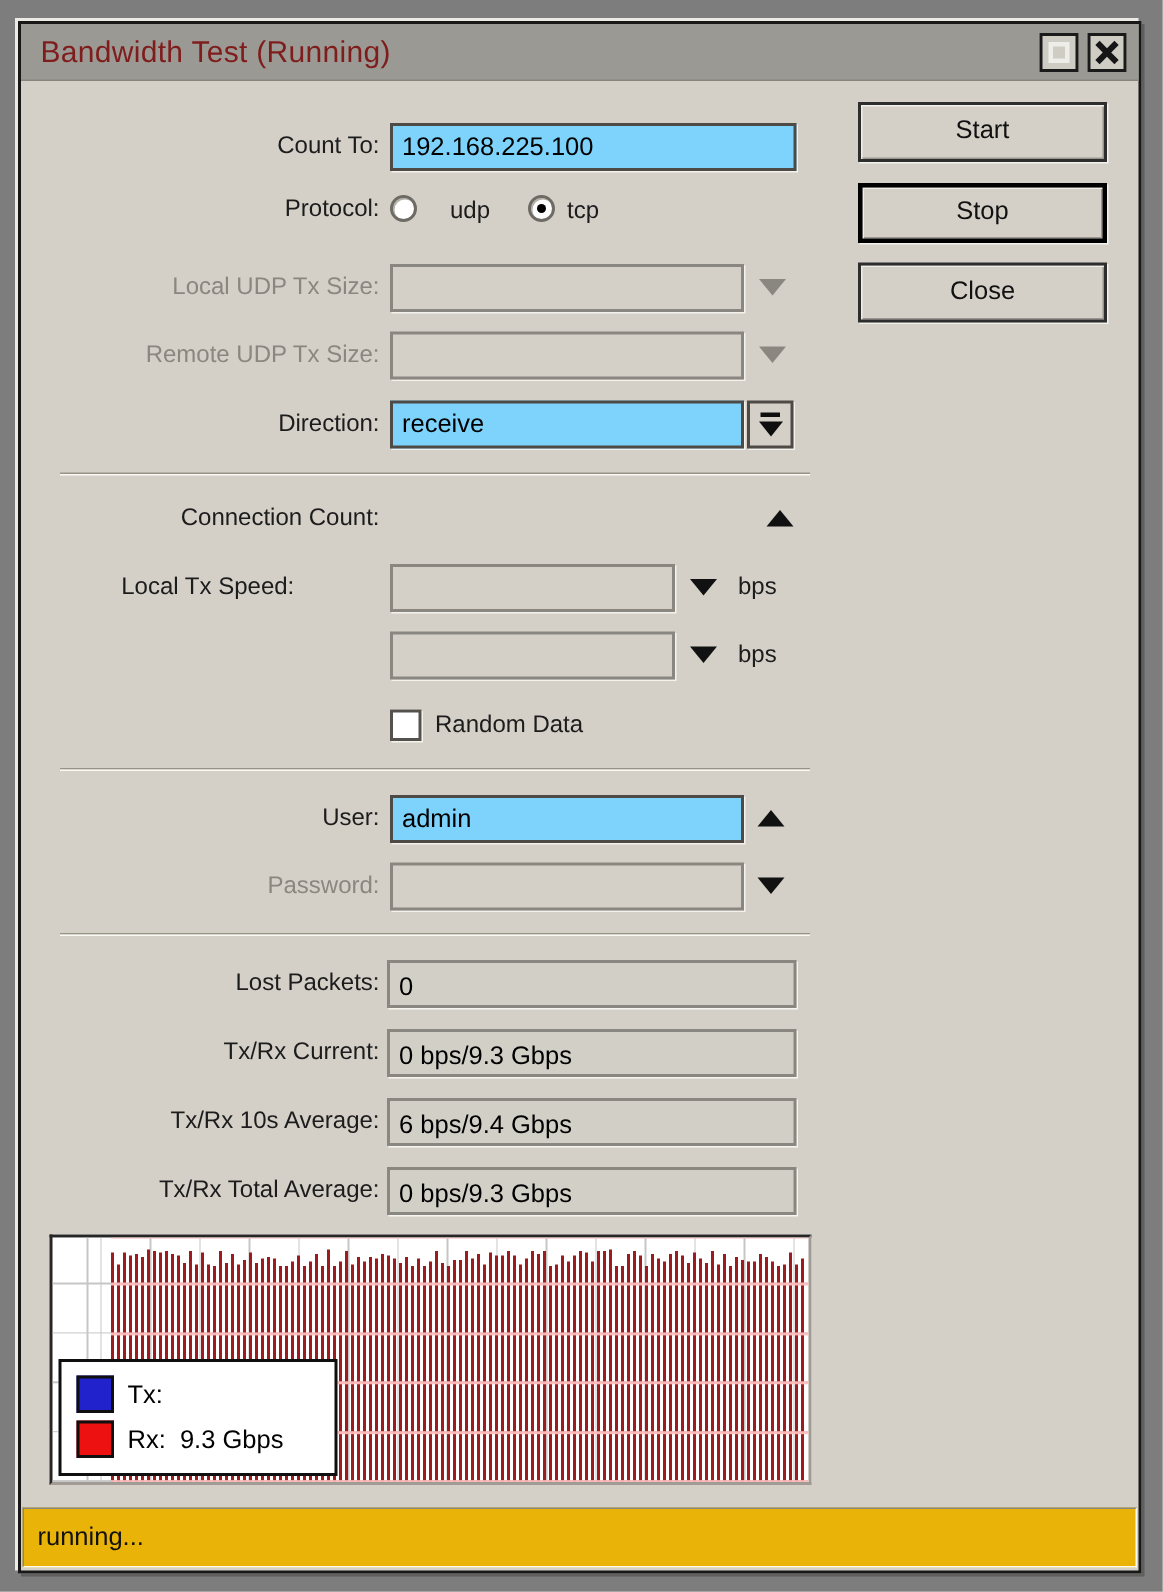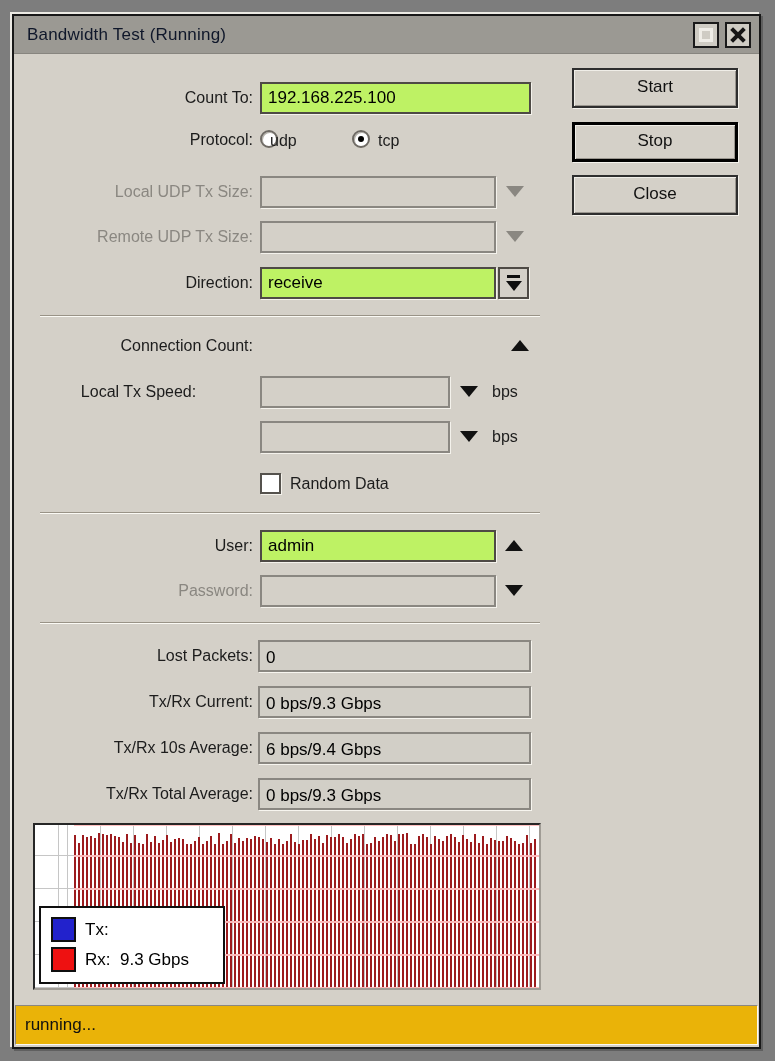--- a/index.html
+++ b/index.html
@@ -18,21 +18,21 @@
     box-shadow:-2px -2px 0 #eceae4, 2px 2px 0 #5f5f5f;
   }
   
   .titlebar {
     position:absolute; left:0; top:0; width:745px; height:38px;
     background:#9b9993;
     border-bottom:1px solid #87857f;
   }
   .title-text {
     position:absolute; left:13px; top:0; line-height:38px;
-    color:#0f172a; font-size:17px; letter-spacing:0.2px;
+    color:#7f1d1d; font-size:20px; letter-spacing:0.2px;
   }
   .tb-btn {
     position:absolute; top:6px; width:26px; height:26px;
     background:#cfccc4; border:2px solid #1a1a1a;
     cursor:pointer;
   }
   .tb-btn.max { right:40px; }
   .tb-btn.close { right:8px; }
   .max-glyph {
     position:absolute; left:4px; top:4px; width:14px; height:14px;
@@ -46,21 +46,21 @@
   .close-glyph::after  { transform:rotate(-45deg); }
 
   
   .flabel {
     position:absolute; left:10px; width:229px; text-align:right;
     font-size:16px; line-height:32px; color:#1c1c1c; white-space:nowrap;
   }
   .flabel.disabled { color:#8a8781; }
 
   .tinput {
-    position:absolute; height:32px; background:#bef264;
+    position:absolute; height:32px; background:#7dd3fc;
     border:2px solid #4e4a45;
     box-shadow:1px 1px 0 #f4f2ec;
     font-family:"Liberation Sans", sans-serif;
     font-size:17px; color:#000; padding:0 6px; outline:none;
   }
   .tinput:disabled, .tinput.dis {
     background:#d4d0c8; border-color:#8a8781; color:#6e6a64;
   }
   .statbox {
     position:absolute; height:32px; background:#d2cfc7;
@@ -186,21 +186,21 @@
     <div class="tb-btn close">
       <div class="close-glyph"></div>
     </div>
   </div>
 
   <div class="flabel" style="top:66px;">Count To:</div>
   <input class="tinput" style="left: 246px; top: 66px; width: 271px;" value="192.168.225.100">
 
   <div class="flabel" style="top:111px; line-height:26px;">Protocol:</div>
   <div class="radio" style="left:246px; top:114px;"></div>
-  <div class="radio-label" style="left:256px; top:114px;">udp</div>
+  <div class="radio-label" style="left:286px; top:114px;">udp</div>
   <div class="radio sel" style="left:338px; top:114px;">
       <div class="dot"></div>
     </div>
   <div class="radio-label" style="left:364px; top:114px;">tcp</div>
 
   <div class="flabel disabled" style="top:160px;">Local UDP Tx Size:</div>
   <input class="tinput dis" style="left: 246px; top: 160px; width: 236px;" disabled="" value="">
   <div class="arr-down dis" style="left:492px; top:170px;"></div>
 
   <div class="flabel disabled" style="top:205px;">Remote UDP Tx Size:</div>

